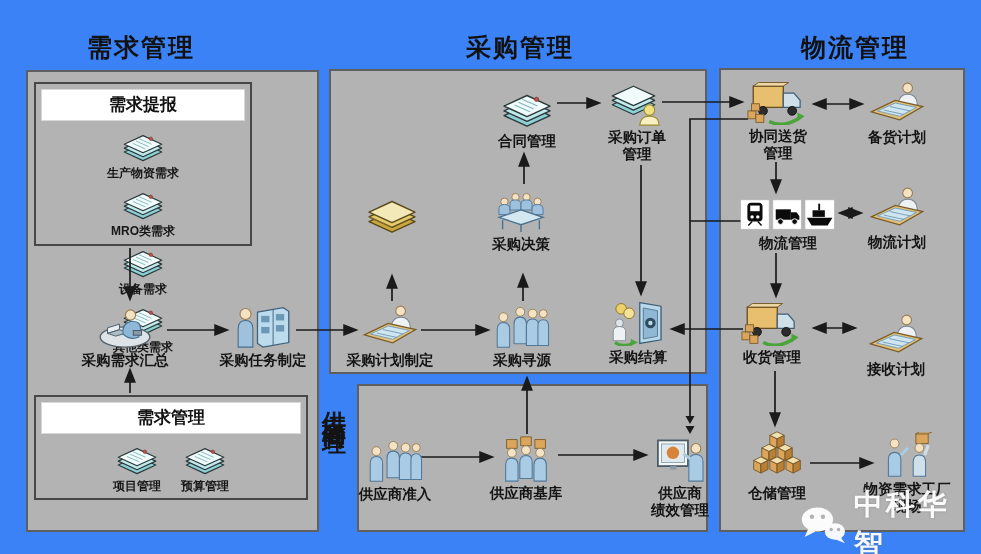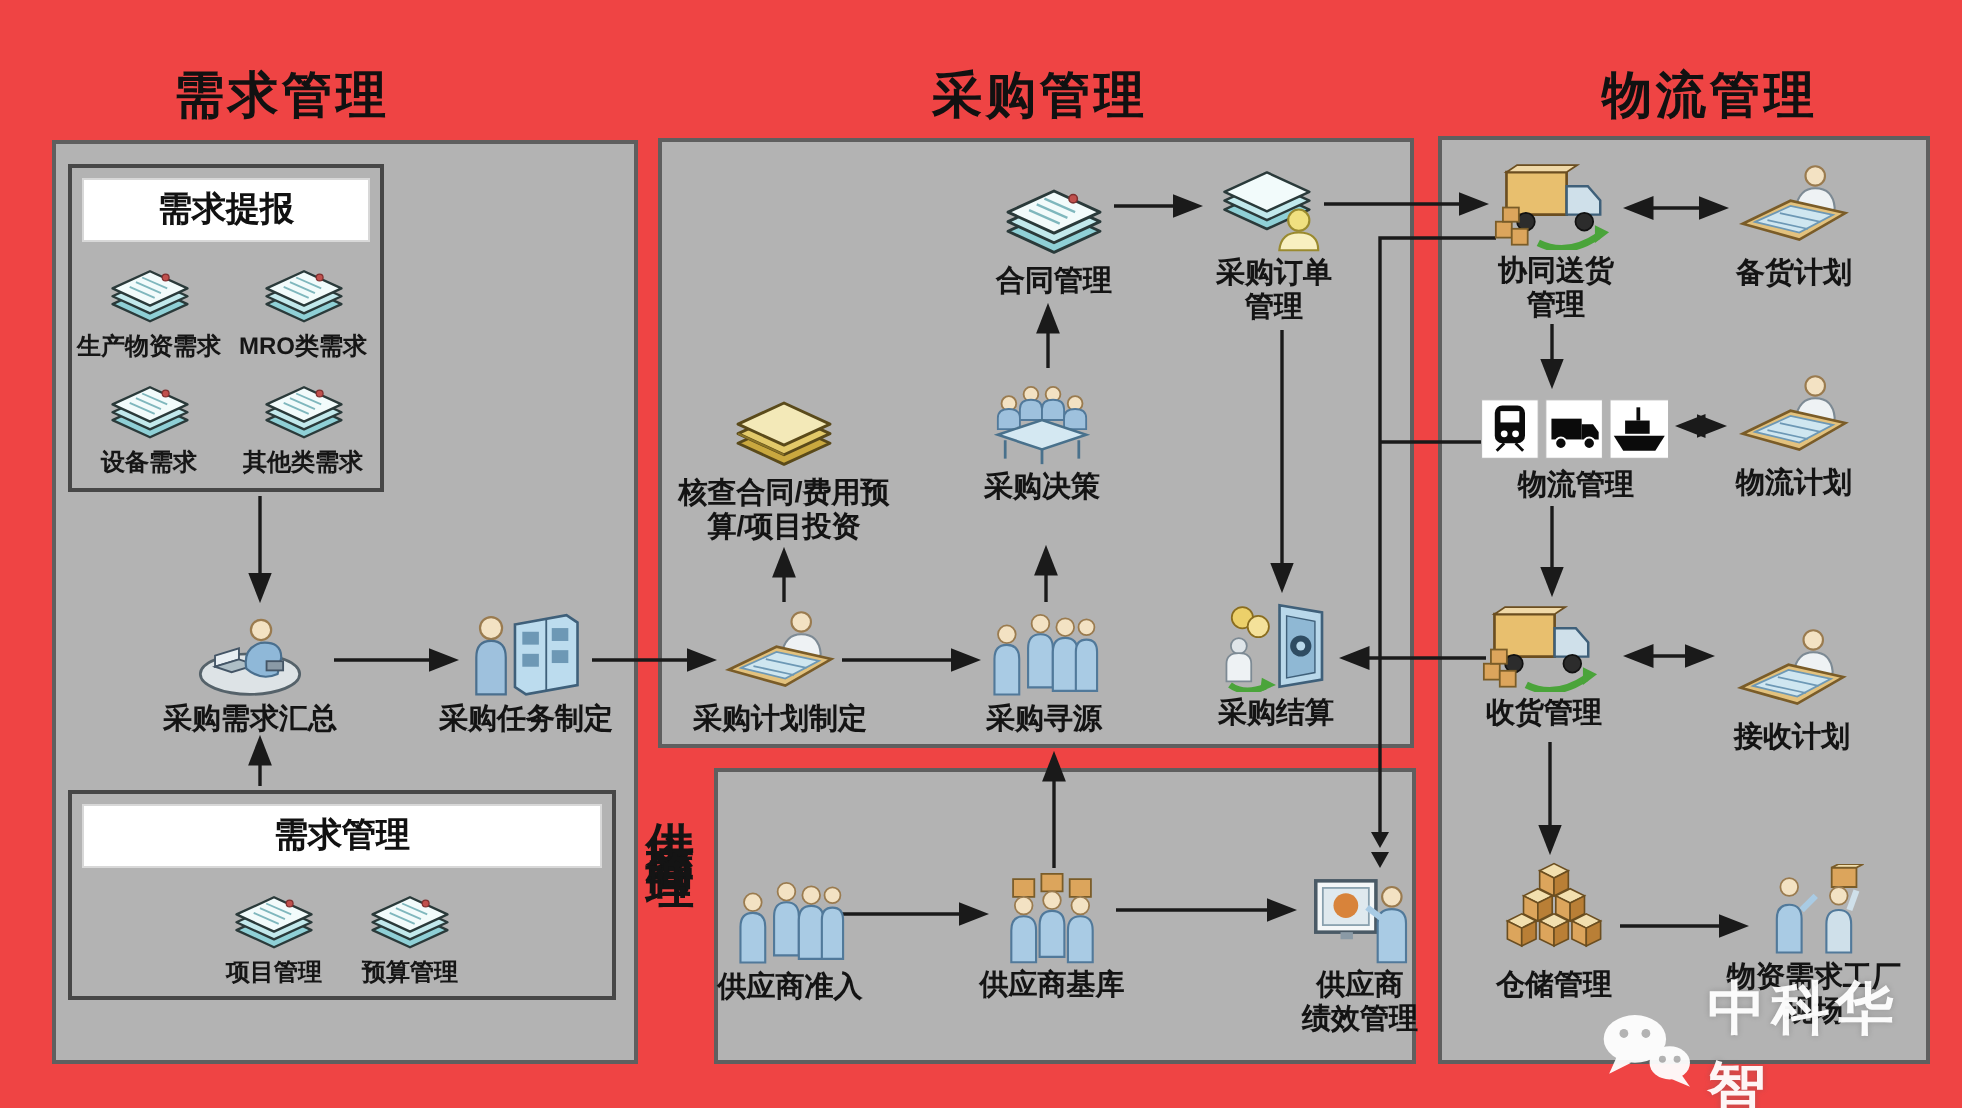--- a/index.html
+++ b/index.html
@@ -1,27 +1,27 @@
 <!DOCTYPE html>
 <html><head>
 <meta charset="utf-8">
 <style>
   html,body{margin:0;padding:0;background:#ffffff;}
   body{font-family:"Liberation Sans","DejaVu Sans",sans-serif;}
-  #canvas{position:relative;width:981px;height:554px;background:#ef4444;overflow:hidden;}
+  #canvas{position:relative;width:981px;height:554px;background:#3b82f6;overflow:hidden;}
 
   .panel{position:absolute;background:#b3b3b3;border:2px solid #5f5f5f;box-sizing:border-box;}
 
   .section-header{position:absolute;width:220px;text-align:center;font-size:25px;font-weight:bold;
     color:#111;letter-spacing:2px;}
 
   .inner-box{position:absolute;border:2px solid #474747;box-sizing:border-box;}
   .inner-title{background:#ffffff;margin:5px;padding:3px 0 4px 0;text-align:center;
     font-size:17px;font-weight:bold;color:#111;border:1px solid #d8d8d8;}
-  .mini-grid{display:grid;grid-template-columns:1fr 1fr;row-gap:2px;margin-top:4px;}
+  .mini-grid{display:grid;grid-template-columns:1fr;row-gap:2px;margin-top:4px;}
   .mini-row{display:flex;justify-content:center;gap:18px;margin-top:4px;}
   .mini{display:flex;flex-direction:column;align-items:center;}
   .mini .lbl-s{font-size:12px;font-weight:bold;color:#161616;margin-top:1px;white-space:nowrap;}
 
   .node{position:absolute;width:120px;display:flex;flex-direction:column;align-items:center;z-index:3;}
   .node .lbl{font-size:14.5px;font-weight:bold;color:#141414;text-align:center;
     white-space:pre-line;line-height:1.15;margin-top:3px;}
   .ic{width:64px;height:46px;display:block;}
   .ic-small{width:50px;height:38px;display:block;}
   .ic-wide{width:96px;height:34px;display:block;}
@@ -264,21 +264,21 @@
 
   <div class="section-header" style="left:31px;top:31px;">需求管理</div>
   <div class="section-header" style="left:410px;top:31px;">采购管理</div>
   <div class="section-header" style="left:745px;top:31px;">物流管理</div>
 
   <div class="panel" style="left:26px;top:70px;width:293px;height:462px;"></div>
   <div class="panel" style="left:329px;top:69px;width:378px;height:305px;"></div>
   <div class="panel" style="left:357px;top:384px;width:351px;height:148px;"></div>
   <div class="panel" style="left:719px;top:68px;width:246px;height:464px;"></div>
 
-  <div class="inner-box" style="left:34px;top:82px;width:158px;height:164px;">
+  <div class="inner-box" style="left:34px;top:82px;width:218px;height:164px;">
     <div class="inner-title">需求提报</div>
     <div class="mini-grid">
       <div class="mini">
         <svg class="ic-small">
             <use href="#i-docstack"></use>
           </svg>
         <div class="lbl-s">生产物资需求</div>
       </div>
       <div class="mini">
         <svg class="ic-small">
@@ -378,22 +378,20 @@
     <svg class="ic">
         <use href="#i-orderdocs"></use>
       </svg>
     <div class="lbl">采购订单
 管理</div>
   </div>
   <div class="node" style="left:327px;top:190px;width:130px;">
     <svg class="ic">
         <use href="#i-books"></use>
       </svg>
-    <div class="lbl">核查合同/费用预
-算/项目投资</div>
   </div>
   <div class="node" style="left:461px;top:187px;">
     <svg class="ic">
         <use href="#i-meeting"></use>
       </svg>
     <div class="lbl">采购决策</div>
   </div>
   <div class="node" style="left:330px;top:303px;">
     <svg class="ic">
         <use href="#i-plantable"></use>

